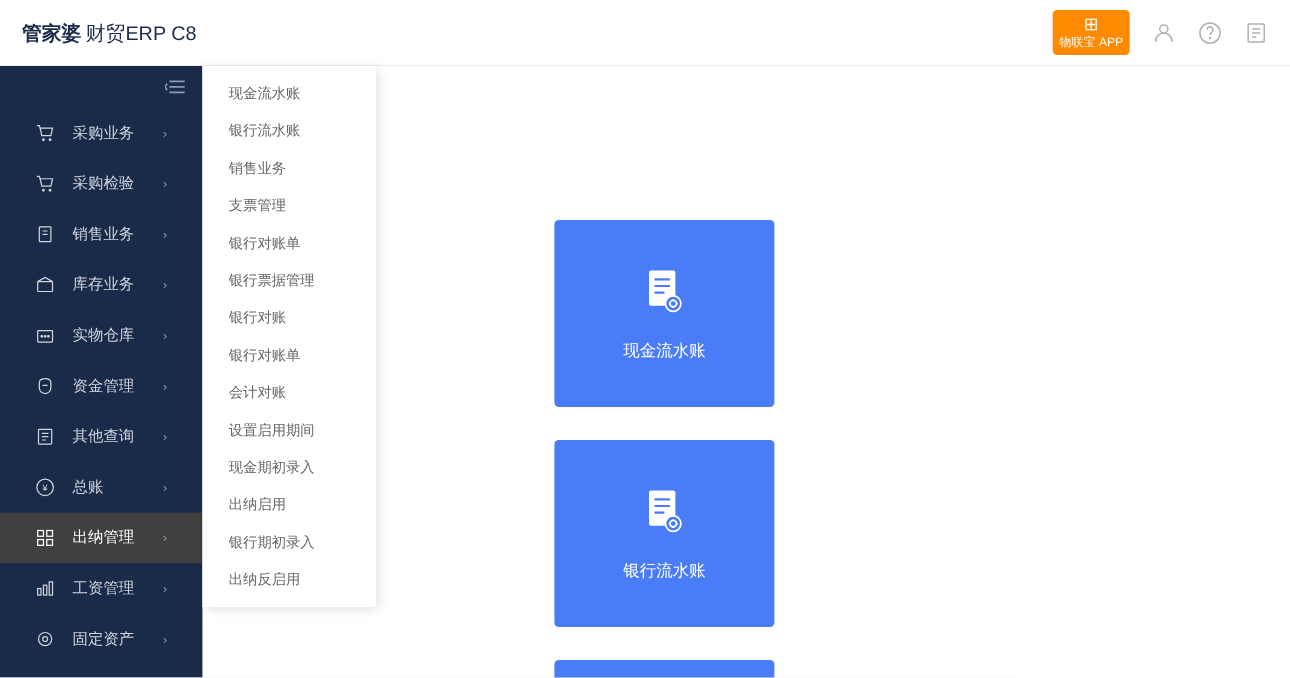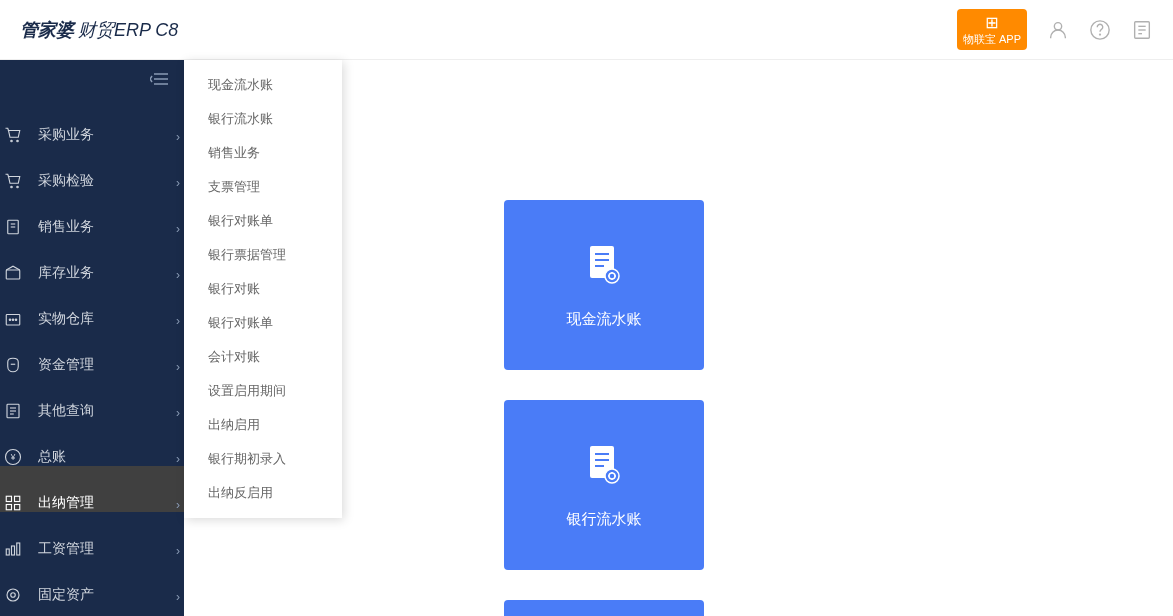--- a/index.html
+++ b/index.html
@@ -1,27 +1,27 @@
 <!DOCTYPE html>
 <html><head>
 <meta charset="utf-8">
 <style>
 *{margin:0;padding:0;box-sizing:border-box;font-family:"Microsoft YaHei",Arial,sans-serif}
 body{background:#f5f5f5;width:1173px;height:616px;overflow:hidden;position:relative}
 .header{height:60px;background:#fff;display:flex;align-items:center;padding:0 20px;border-bottom:1px solid #eee;position:relative;z-index:1}
-.logo{font-size:18px;font-weight:bold;color:#1a2b4a;font-style:italic}
+.logo{font-size:18px;font-weight:bold;color:#1a2b4a;}
 .logo .sub{font-weight:normal;margin-left:4px}
 .header-right{margin-left:auto;display:flex;align-items:center;gap:20px}
 .app-badge{background:#ff8a00;color:#fff;padding:4px 6px;border-radius:4px;font-size:11px;text-align:center;line-height:1.2}
 .app-badge .qr{font-size:16px;display:block}
 .header-icon{color:#b0b0b0;font-size:20px;cursor:pointer}
 .container{display:flex;height:556px}
 .sidebar{width:184px;background:#1a2b4a;height:100%;overflow-y:auto;position:relative;z-index:5}
 .collapse-btn{height:38px;display:flex;align-items:center;justify-content:flex-end;padding-right:16px;color:#8a9bb5;cursor:pointer}
-.nav-item{height:46px;display:flex;align-items:flex-end;padding:0 4px;color:#d0d5dd;cursor:pointer;font-size:14px}
+.nav-item{height:46px;display:flex;align-items:center;padding:0 32px;color:#d0d5dd;cursor:pointer;font-size:14px}
 .nav-item.active{background:#404040;color:#fff}
 .nav-item .icon{width:20px;margin-right:14px;font-size:16px}
 .nav-item .chevron{margin-left:auto;font-size:12px;color:#8a9bb5}
 .submenu{position:absolute;left:184px;top:60px;width:158px;background:#fff;box-shadow:2px 2px 10px rgba(0,0,0,0.15);padding:8px 0;z-index:10}
 .submenu-item{height:34px;display:flex;align-items:center;padding:0 24px;color:#666;cursor:pointer;font-size:13px}
 .main{flex:1;background:#fff;position:relative}
 .breadcrumb{height:40px;display:flex;align-items:center;padding:0 20px;font-size:13px;color:#666}
 .cards{padding:100px 0 0 320px;display:flex;flex-wrap:wrap;gap:30px;width:720px}
 .card{width:200px;height:170px;background:#4a7cf7;border-radius:4px;display:flex;flex-direction:column;align-items:center;justify-content:center;color:#fff;cursor:pointer}
 .card-icon{font-size:44px;margin-bottom:24px;position:relative}
@@ -243,16 +243,17 @@
     <div class="submenu-item">现金流水账</div>
     <div class="submenu-item">银行流水账</div>
     <div class="submenu-item">销售业务</div>
     <div class="submenu-item">支票管理</div>
     <div class="submenu-item">银行对账单</div>
     <div class="submenu-item">银行票据管理</div>
     <div class="submenu-item">银行对账</div>
     <div class="submenu-item">银行对账单</div>
     <div class="submenu-item">会计对账</div>
     <div class="submenu-item">设置启用期间</div>
+    <div class="submenu-item">现金期初录入</div>
     <div class="submenu-item">出纳启用</div>
     <div class="submenu-item">银行期初录入</div>
     <div class="submenu-item">出纳反启用</div>
   </div>
 
 </body></html>

